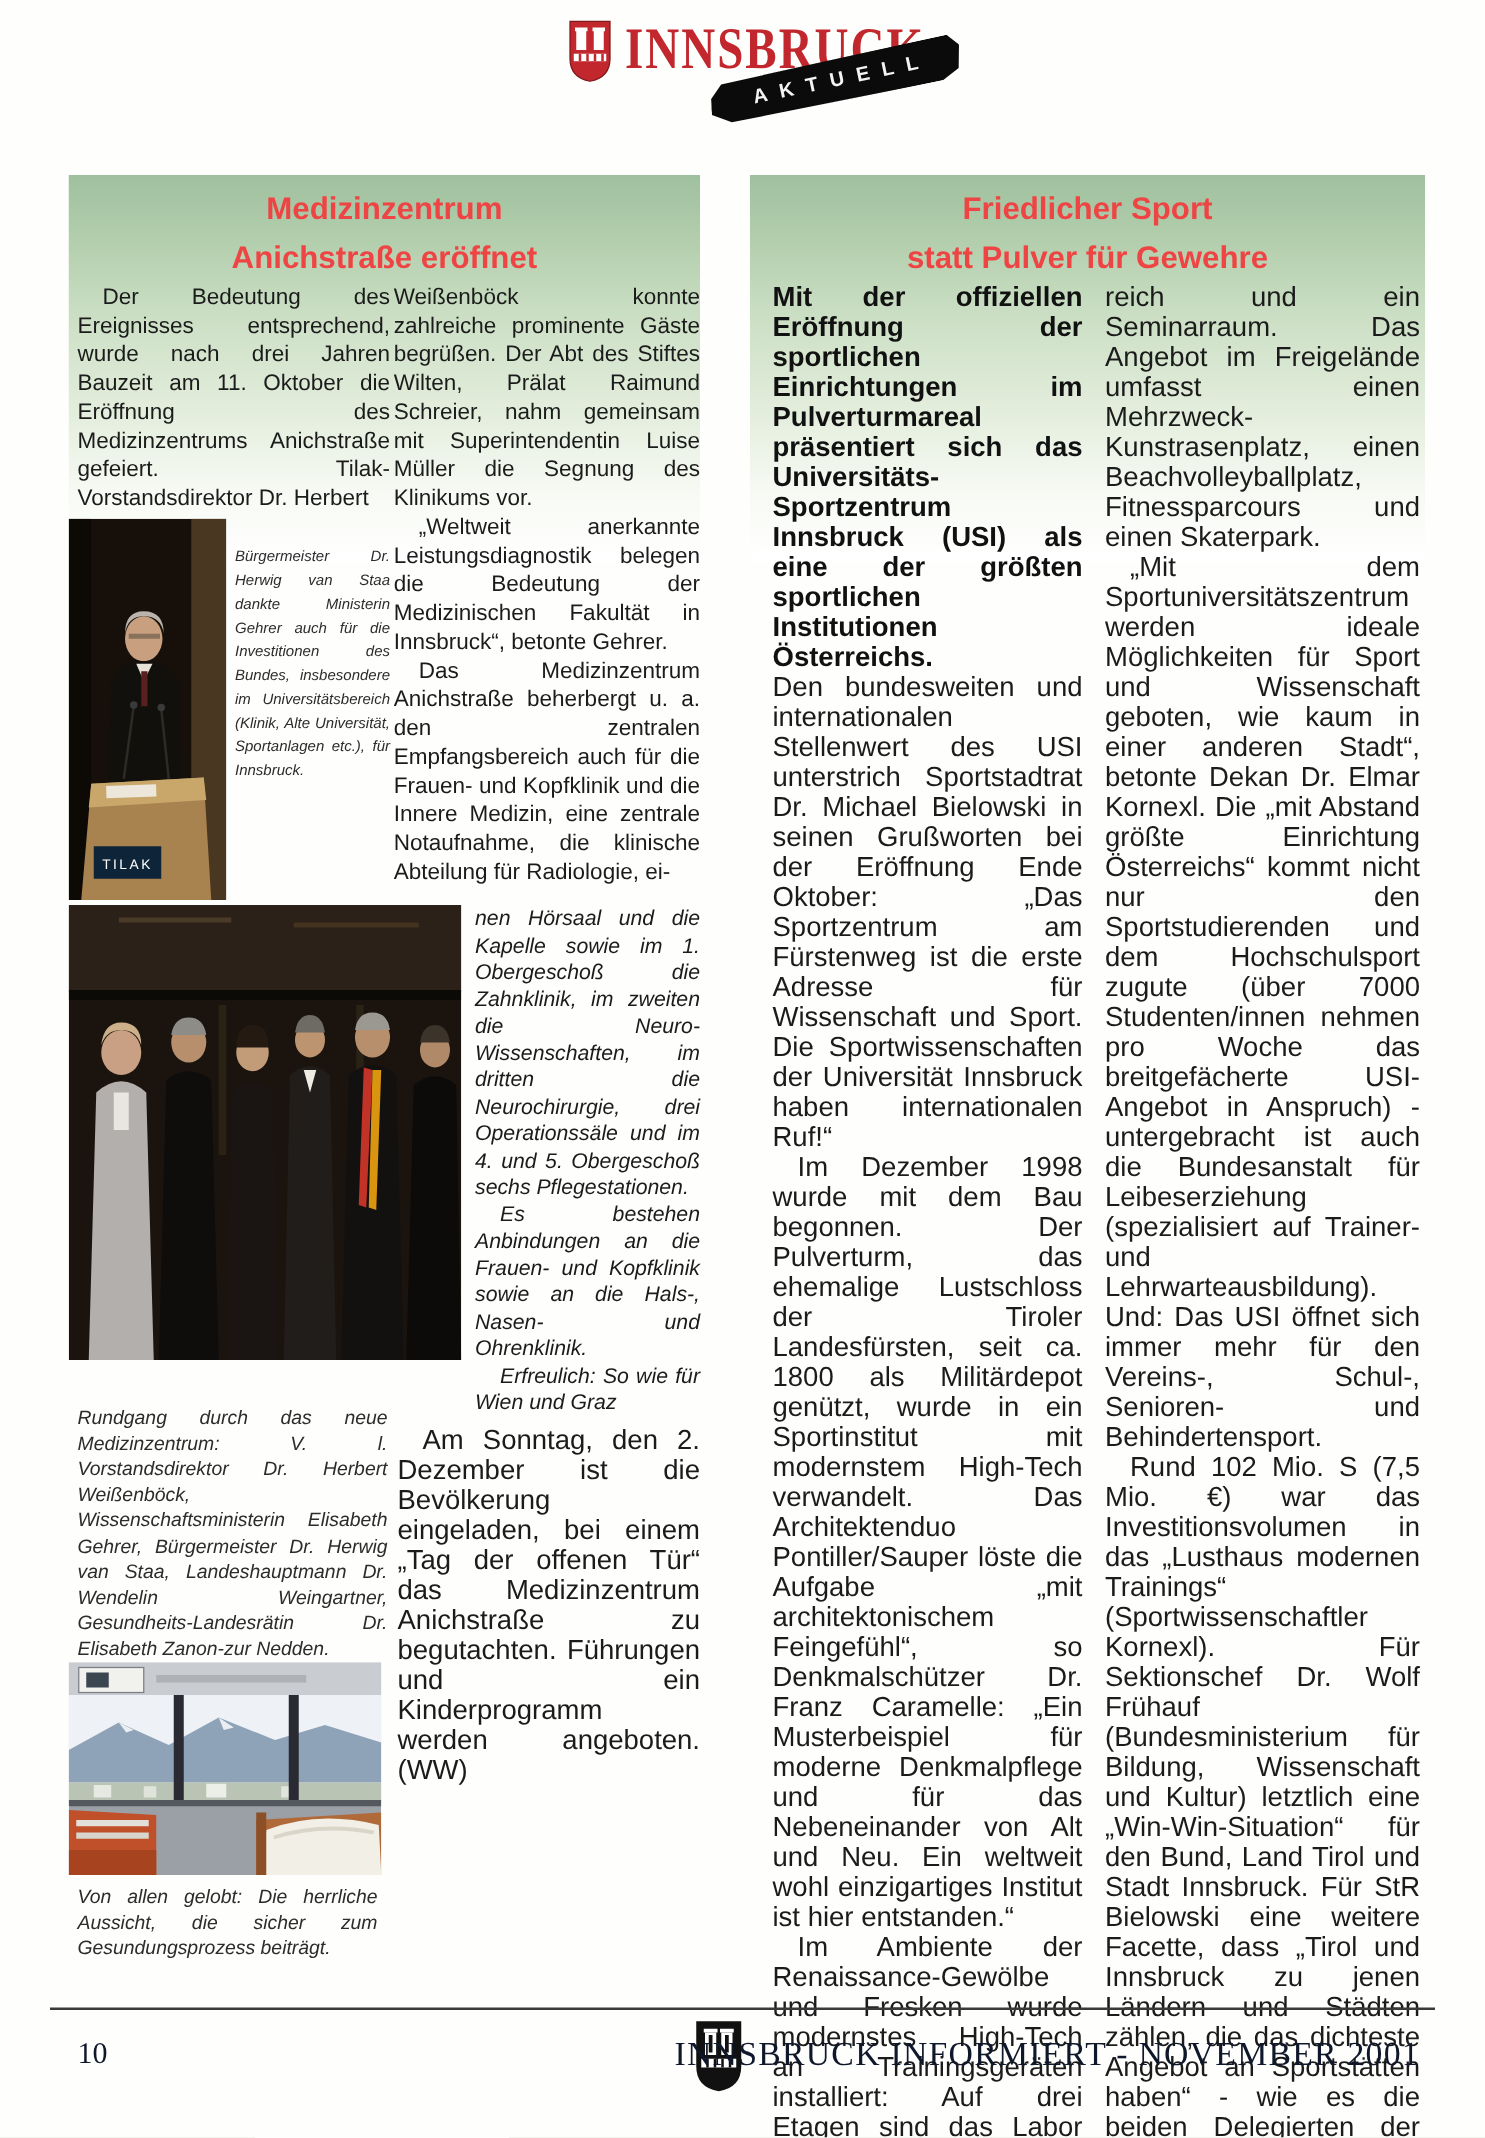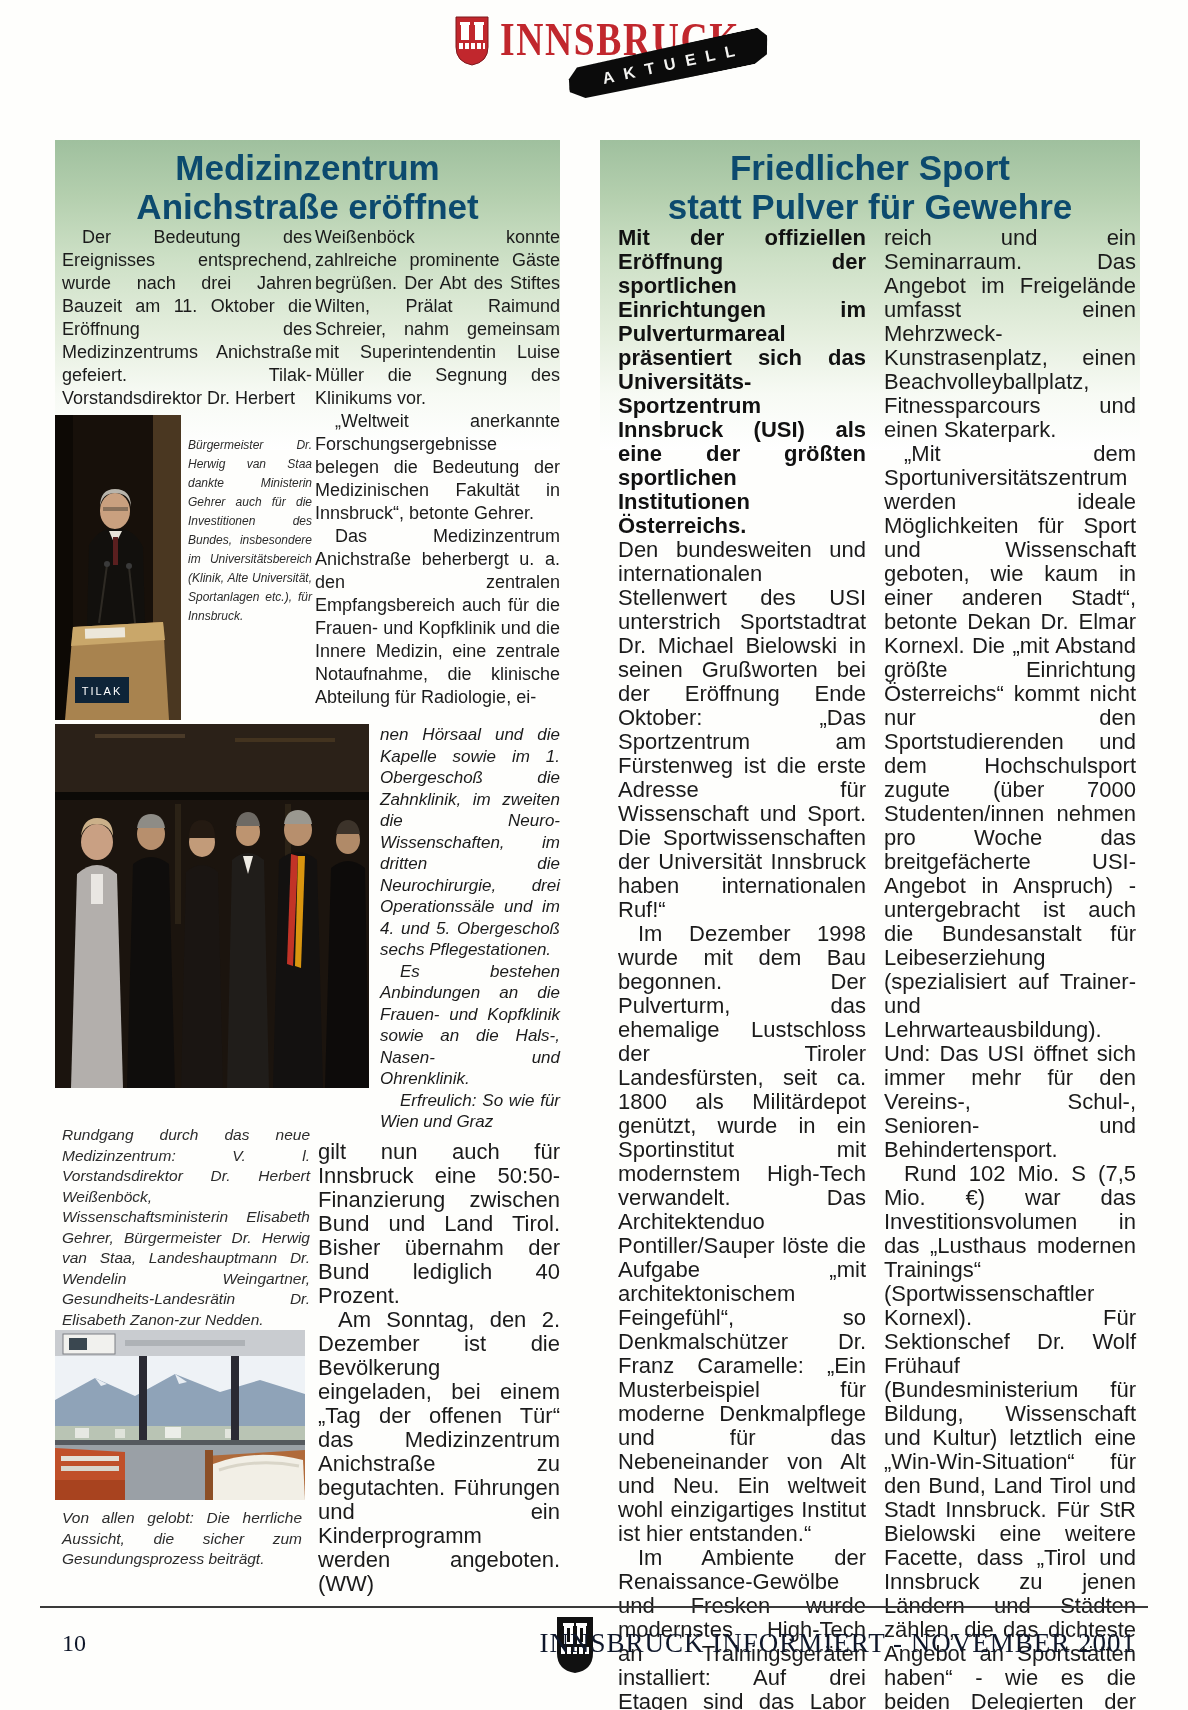--- a/index.html
+++ b/index.html
@@ -24,22 +24,22 @@
   }
   .mast-banner span{
     color:#f4f4f2;font-size:16px;letter-spacing:10px;padding-left:10px;font-weight:bold;
   }
 
   
   .greenbg{
     background:linear-gradient(180deg,#9fc09e 0%,#b4cfae 18%,#cde0c6 38%,#e4eedd 62%,#f7faf4 82%,#ffffff 100%);
   }
   .hl{
-    text-align:center;font-weight:700;color:#0c4a6e;
-    font-size:35px;line-height:39px;letter-spacing:0;
+    text-align:center;font-weight:700;color:#ef4444;
+    font-size:25px;line-height:39px;letter-spacing:0;
   }
 
   
   .bt{text-align:justify;}
   .bt p{margin:0;text-indent:20px;}
   .bt p.ni{text-indent:0;}
   .sz-l{font-size:18px;line-height:23px;}           
   .sz-n{font-size:17px;line-height:21.5px;}         
   .sz-w{font-size:22px;line-height:24px;}           
   .lead{font-weight:700;color:#111;}
@@ -111,21 +111,21 @@
         <path d="M18,212 L108,207 L110,225 L16,231 Z" fill="#c9a76a"></path>
         <rect x="30" y="213" width="40" height="10" fill="#ece7da" transform="rotate(-2 50 218)"></rect>
         <rect x="20" y="262" width="54" height="26" fill="#0e2438"></rect>
         <text x="47" y="280" font-size="11" fill="#ffffff" text-anchor="middle" font-family="Liberation Sans, sans-serif" letter-spacing="2">TILAK</text>
       </svg>
     </figure>
     <div class="abs cap" style="left:188px;top:436px;width:124px;font-size:12px;line-height:19px;">Bürgermeister Dr. Herwig van Staa dankte Ministerin Gehrer auch für die Investitionen des Bundes, insbesondere im Universitätsbereich (Klinik, Alte Universität, Sportanlagen etc.), für Innsbruck.</div>
 
     <div class="abs bt sz-l" style="left:315px;top:226px;width:245px;">
       <p class="ni">Weißenböck konnte zahlreiche prominente Gäste begrüßen. Der Abt des Stiftes Wilten, Prälat Raimund Schreier, nahm gemeinsam mit Superintendentin Luise Müller die Segnung des Klinikums vor.</p>
-      <p>„Weltweit anerkannte Forschungsergebnisse belegen die Bedeutung der Medizinischen Fakultät in Innsbruck“, betonte Gehrer.</p>
+      <p>„Weltweit anerkannte Leistungsdiagnostik belegen die Bedeutung der Medizinischen Fakultät in Innsbruck“, betonte Gehrer.</p>
       <p>Das Medizinzentrum Anichstraße beherbergt u. a. den zentralen Empfangsbereich auch für die Frauen- und Kopfklinik und die Innere Medizin, eine zentrale Notaufnahme, die klinische Abteilung für Radiologie, ei-</p>
     </div>
 
     <figure class="abs" style="left:55px;top:724px;">
       <svg width="314" height="364" viewBox="0 0 314 364">
         <rect width="314" height="364" fill="#1b140e"></rect>
         <rect width="314" height="70" fill="#2b2118"></rect>
         <rect y="68" width="314" height="8" fill="#0c0a07"></rect>
         <rect x="40" y="10" width="90" height="4" fill="#4a3a28"></rect>
         <rect x="180" y="14" width="100" height="4" fill="#43331f"></rect>
@@ -167,21 +167,20 @@
       <p>Es bestehen Anbindungen an die Frauen- und Kopfklinik sowie an die Hals-, Nasen- und Ohrenklinik.</p>
       <p>Erfreulich: So wie für Wien und Graz</p>
     </div>
 
     <div class="abs cap" style="left:62px;top:1096px;width:248px;font-size:15.5px;line-height:20.5px;margin-top:29px;">
       <span>Rundgang durch das neue Medizinzentrum: V. l. Vorstandsdirektor Dr. Herbert Weißenböck, Wissenschaftsministerin Elisabeth Gehrer, Bürgermeister Dr. Herwig van Staa, Landeshauptmann Dr. Wendelin Weingartner, Gesundheits-Landesrätin Dr. Elisabeth Zanon-zur Nedden.</span>
       <span class="credit">(Fotos: Frischauf)</span>
     </div>
 
     <div class="abs bt sz-w" style="left:318px;top:1140px;width:242px;">
-      <p class="ni">gilt nun auch für Innsbruck eine 50:50-Finanzierung zwischen Bund und Land Tirol. Bisher übernahm der Bund lediglich 40 Prozent.</p>
       <p>Am Sonntag, den 2. Dezember ist die Bevölkerung eingeladen, bei einem „Tag der offenen Tür“ das Medizinzentrum Anichstraße zu begutachten. Führungen und ein Kinderprogramm werden angeboten. (WW)</p>
     </div>
 
     <figure class="abs" style="left:55px;top:1330px;">
       <svg width="250" height="170" viewBox="0 0 250 170">
         <rect width="250" height="170" fill="#9aa0a6"></rect>
         <rect width="250" height="26" fill="#c9ccd0"></rect>
         <rect x="8" y="4" width="52" height="20" fill="#f1f1ee" stroke="#7c7f84"></rect>
         <rect x="14" y="8" width="18" height="12" fill="#3a4750"></rect>
         <rect x="70" y="10" width="120" height="6" fill="#aeb2b6"></rect>

